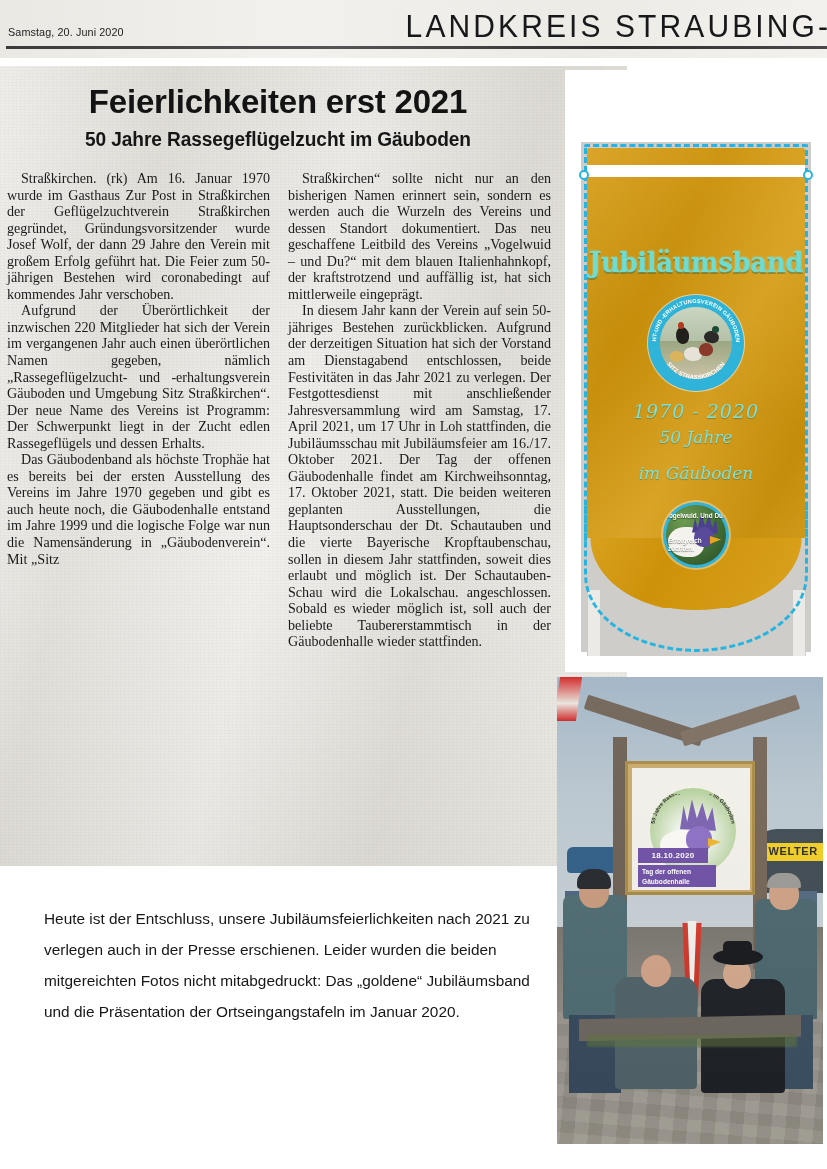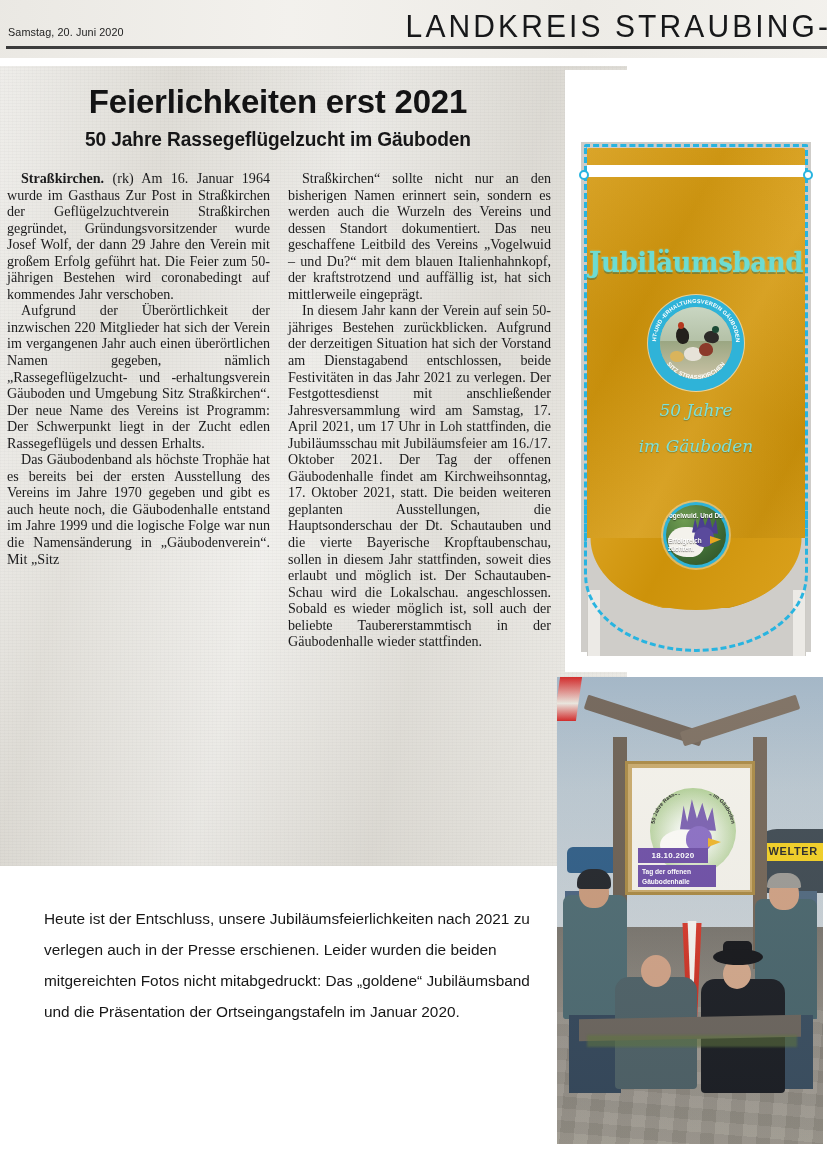--- a/index.html
+++ b/index.html
@@ -81,21 +81,21 @@
     font-family:"Liberation Serif", serif;
     font-size:14.1px;
     line-height:16.55px;
     color:#1b1b1c;
     text-align:justify;
     -webkit-hyphens:auto; hyphens:auto;
     word-spacing:.2px;
   }
   .col p{margin:0; text-indent:14px;}
   .col p.first{text-indent:14px;}
-  .col b{font-weight:700;}
+  .col b{font-weight:400;}
 
   
   .note{
     position:absolute; left:44px; top:903px; width:500px;
     font-family:"Liberation Sans", sans-serif;
     font-size:15.4px; line-height:31px; color:#171717;
   }
 
   
   .banner-frame{
@@ -328,21 +328,21 @@
 </div>
 
 <div class="clipping">
   <div class="paper-noise"></div>
 
   <div class="headline">Feierlichkeiten erst 2021</div>
   <div class="subhead">50 Jahre Rassegeflügelzucht im Gäuboden</div>
 
   <div class="cols">
     <div class="col">
-      <p class="first"><b>Straßkirchen.</b> <span>(rk) Am 16. Januar 1964 wurde im Gasthaus Zur Post in Straßkirchen der Geflügelzuchtverein Straßkirchen gegründet, Gründungsvorsitzender wurde Josef Wolf, der dann 29 Jahre den Verein mit großem Erfolg geführt hat. Die Feier zum 50-jährigen Bestehen wird coronabedingt auf kommendes Jahr verschoben.</span></p>
+      <p class="first"><b>Straßkirchen.</b> <span>(rk) Am 16. Januar 1970 wurde im Gasthaus Zur Post in Straßkirchen der Geflügelzuchtverein Straßkirchen gegründet, Gründungsvorsitzender wurde Josef Wolf, der dann 29 Jahre den Verein mit großem Erfolg geführt hat. Die Feier zum 50-jährigen Bestehen wird coronabedingt auf kommendes Jahr verschoben.</span></p>
       <p>Aufgrund der Überörtlichkeit der inzwischen 220 Mitglieder hat sich der Verein im vergangenen Jahr auch einen überörtlichen Namen gegeben, nämlich „Rassegeflügelzucht- und -erhaltungsverein Gäuboden und Umgebung Sitz Straßkirchen“. Der neue Name des Vereins ist Programm: Der Schwerpunkt liegt in der Zucht edlen Rassegeflügels und dessen Erhalts.</p>
       <p>Das Gäubodenband als höchste Trophäe hat es bereits bei der ersten Ausstellung des Vereins im Jahre 1970 gegeben und gibt es auch heute noch, die Gäubodenhalle entstand im Jahre 1999 und die logische Folge war nun die Namensänderung in „Gäubodenverein“. Mit „Sitz</p>
     </div>
     <div class="col">
       <p>Straßkirchen“ sollte nicht nur an den bisherigen Namen erinnert sein, sondern es werden auch die Wurzeln des Vereins und dessen Standort dokumentiert. Das neu geschaffene Leitbild des Vereins „Vogelwuid – und Du?“ mit dem blauen Italienhahnkopf, der kraftstrotzend und auffällig ist, hat sich mittlerweile eingeprägt.</p>
       <p>In diesem Jahr kann der Verein auf sein 50-jähriges Bestehen zurückblicken. Aufgrund der derzeitigen Situation hat sich der Vorstand am Dienstagabend entschlossen, beide Festivitäten in das Jahr 2021 zu verlegen. Der Festgottesdienst mit anschließender Jahresversammlung wird am Samstag, 17. April 2021, um 17 Uhr in Loh stattfinden, die Jubiläumsschau mit Jubiläumsfeier am 16./17. Oktober 2021. Der Tag der offenen Gäubodenhalle findet am Kirchweihsonntag, 17. Oktober 2021, statt. Die beiden weiteren geplanten Ausstellungen, die Hauptsonderschau der Dt. Schautauben und die vierte Bayerische Kropftaubenschau, sollen in diesem Jahr stattfinden, soweit dies erlaubt und möglich ist. Der Schautauben-Schau wird die Lokalschau. angeschlossen. Sobald es wieder möglich ist, soll auch der beliebte Taubererstammtisch in der Gäubodenhalle wieder stattfinden.</p>
     </div>
   </div>
 </div>
 
@@ -388,20 +388,21 @@
       <text>
         <textPath href="#ringTop" startOffset="50%" text-anchor="middle">RASSEGEFLÜGELZUCHT-UND -ERHALTUNGSVEREIN GÄUBODEN UND UMGEBUNG E.V.</textPath>
       </text>
       <text class="bot">
         <textPath href="#ringBot" startOffset="50%" text-anchor="middle">SITZ STRASSKIRCHEN</textPath>
       </text>
     </svg>
   </div>
 
   <div class="banner-lines">
+    <div class="l1">1970 - 2020</div>
     <div class="l2">50 Jahre</div>
     <div class="l4">im Gäuboden</div>
   </div>
 
   <div class="badge">
     <div class="badge-photo">
       <div class="badge-hen"></div>
       <div class="badge-comb"></div>
       <div class="badge-head"></div>
       <div class="badge-beak"></div>

